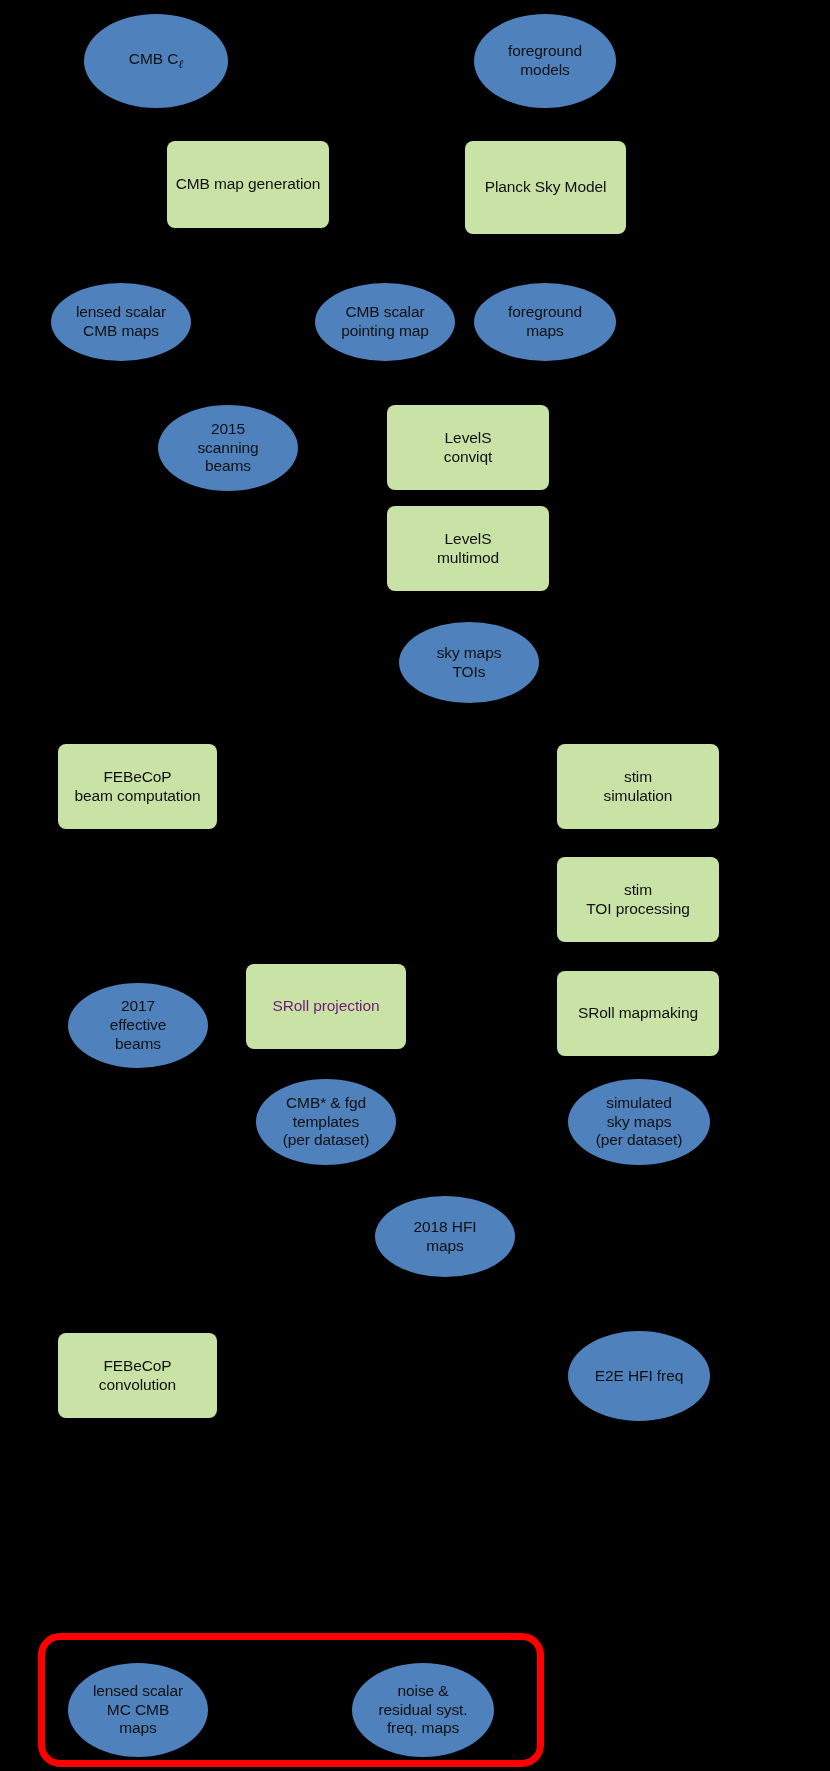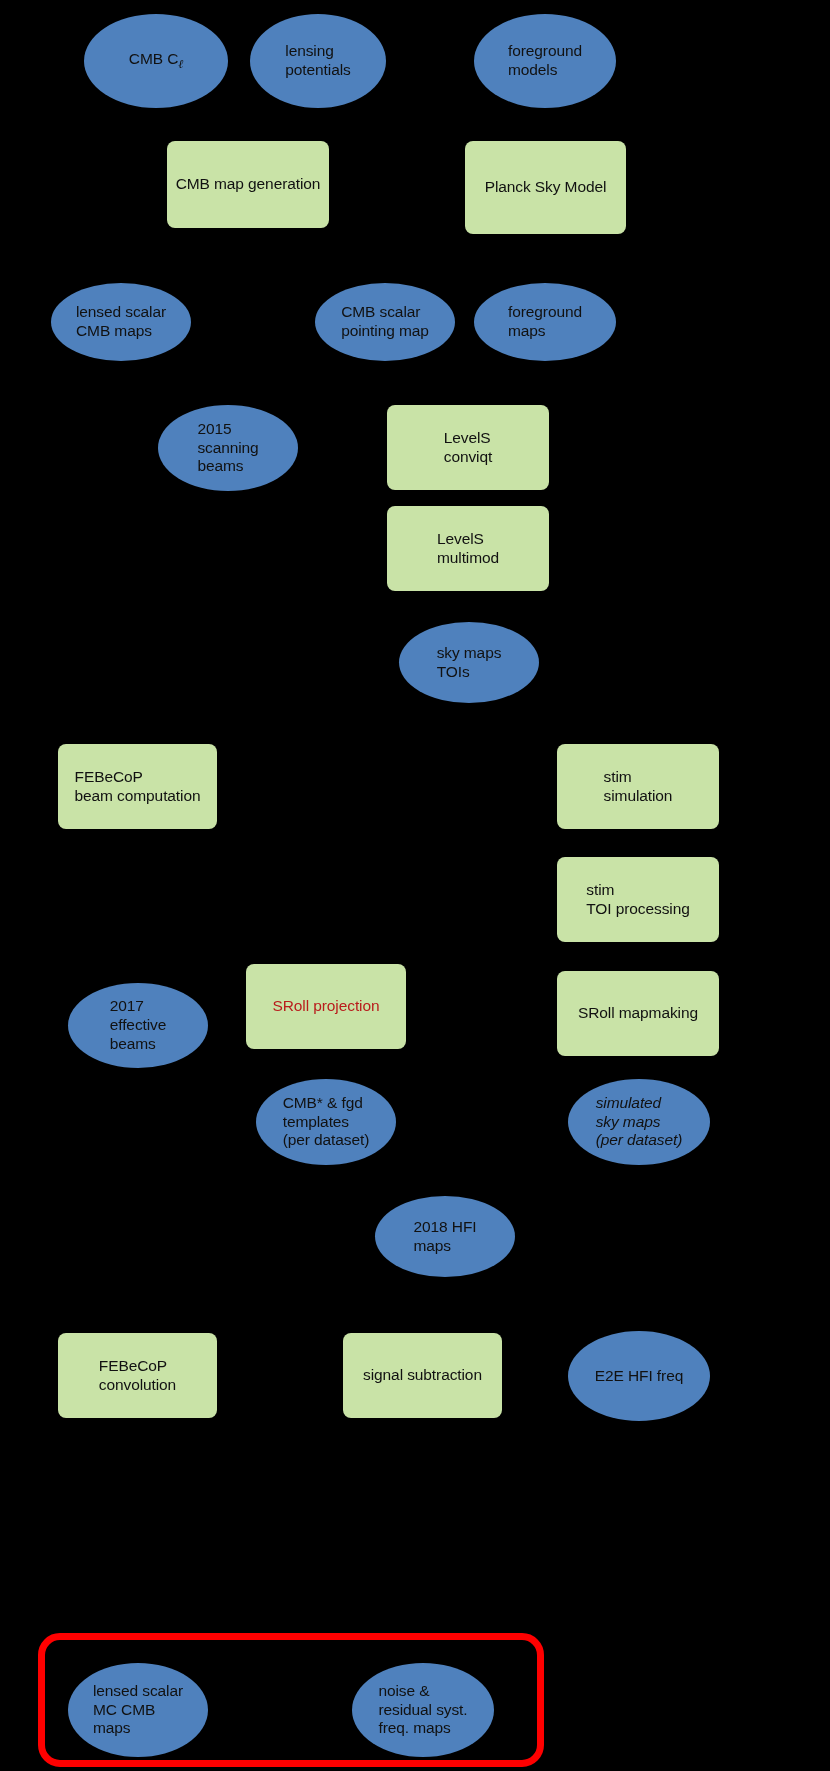--- a/index.html
+++ b/index.html
@@ -14,20 +14,21 @@
     background: #000000;
     overflow: hidden;
     font-family: "Liberation Sans", sans-serif;
   }
   .node {
     position: absolute;
     box-sizing: border-box;
     display: flex;
     align-items: center;
     justify-content: center;
+    text-align: center;
     color: #111111;
     font-size: 15.5px;
     line-height: 1.22;
     letter-spacing: -0.1px;
     white-space: pre-line;
     padding: 2px 4px;
   }
   .ellipse {
     background: #4F81BD;
     border-radius: 50%;
@@ -49,22 +50,20 @@
     font-style: italic;
     font-family: "Liberation Serif", serif;
   }
 </style>
 </head>
 <body>
 
 <div id="canvas">
     <div class="highlight-box" style="left: 38px; top: 1633px; width: 506px; height: 134px; border-color: rgb(255, 0, 0);"></div>
     <div class="node ellipse" style="left: 84px; top: 14px; width: 144px; height: 94px; background: rgb(79, 129, 189); color: rgb(17, 17, 17);"><span>CMB C<span class="sub">ℓ</span></span></div>
-    <div class="node ellipse" style="left: 250px; top: 14px; width: 136px; height: 94px; background: rgb(79, 129, 189); color: rgb(17, 17, 17);"><span>lensing
-potentials</span></div>
     <div class="node ellipse" style="left: 474px; top: 14px; width: 142px; height: 94px; background: rgb(79, 129, 189); color: rgb(17, 17, 17);"><span>foreground
 models</span></div>
     <div class="node rect" style="left: 167px; top: 141px; width: 162px; height: 87px; background: rgb(201, 227, 167); color: rgb(17, 17, 17);"><span>CMB map generation</span></div>
     <div class="node rect" style="left: 465px; top: 141px; width: 161px; height: 93px; background: rgb(201, 227, 167); color: rgb(17, 17, 17);"><span>Planck Sky Model</span></div>
     <div class="node ellipse" style="left: 51px; top: 283px; width: 140px; height: 78px; background: rgb(79, 129, 189); color: rgb(17, 17, 17);"><span>lensed scalar
 CMB maps</span></div>
     <div class="node ellipse" style="left: 315px; top: 283px; width: 140px; height: 78px; background: rgb(79, 129, 189); color: rgb(17, 17, 17);"><span>CMB scalar
 pointing map</span></div>
     <div class="node ellipse" style="left: 474px; top: 283px; width: 142px; height: 78px; background: rgb(79, 129, 189); color: rgb(17, 17, 17);"><span>foreground
 maps</span></div>
@@ -79,33 +78,32 @@
 TOIs</span></div>
     <div class="node rect" style="left: 58px; top: 744px; width: 159px; height: 85px; background: rgb(201, 227, 167); color: rgb(17, 17, 17);"><span>FEBeCoP
 beam computation</span></div>
     <div class="node rect" style="left: 557px; top: 744px; width: 162px; height: 85px; background: rgb(201, 227, 167); color: rgb(17, 17, 17);"><span>stim
 simulation</span></div>
     <div class="node rect" style="left: 557px; top: 857px; width: 162px; height: 85px; background: rgb(201, 227, 167); color: rgb(17, 17, 17);"><span>stim
 TOI processing</span></div>
     <div class="node ellipse" style="left: 68px; top: 983px; width: 140px; height: 85px; background: rgb(79, 129, 189); color: rgb(17, 17, 17);"><span>2017
 effective
 beams</span></div>
-    <div class="node rect" style="left: 246px; top: 964px; width: 160px; height: 85px; background: rgb(201, 227, 167); color: #b91c1c;"><span>SRoll projection</span></div>
+    <div class="node rect" style="left: 246px; top: 964px; width: 160px; height: 85px; background: rgb(201, 227, 167); color: #701a75;"><span>SRoll projection</span></div>
     <div class="node rect" style="left: 557px; top: 971px; width: 162px; height: 85px; background: rgb(201, 227, 167); color: rgb(17, 17, 17);"><span>SRoll mapmaking</span></div>
     <div class="node ellipse" style="left: 256px; top: 1079px; width: 140px; height: 86px; background: rgb(79, 129, 189); color: rgb(17, 17, 17);"><span>CMB* &amp; fgd
 templates
 (per dataset)</span></div>
-    <div class="node ellipse" style="left: 568px; top: 1079px; width: 142px; height: 86px; background: rgb(79, 129, 189); color: rgb(17, 17, 17); font-style: italic;"><span>simulated
+    <div class="node ellipse" style="left: 568px; top: 1079px; width: 142px; height: 86px; background: rgb(79, 129, 189); color: rgb(17, 17, 17);"><span>simulated
 sky maps
 (per dataset)</span></div>
     <div class="node ellipse" style="left: 375px; top: 1196px; width: 140px; height: 81px; background: rgb(79, 129, 189); color: rgb(17, 17, 17);"><span>2018 HFI
 maps</span></div>
     <div class="node rect" style="left: 58px; top: 1333px; width: 159px; height: 85px; background: rgb(201, 227, 167); color: rgb(17, 17, 17);"><span>FEBeCoP
 convolution</span></div>
-    <div class="node rect" style="left: 343px; top: 1333px; width: 159px; height: 85px; background: rgb(201, 227, 167); color: rgb(17, 17, 17);"><span>signal subtraction</span></div>
     <div class="node ellipse" style="left: 568px; top: 1331px; width: 142px; height: 90px; background: rgb(79, 129, 189); color: rgb(17, 17, 17);"><span>E2E HFI freq</span></div>
     <div class="node ellipse" style="left: 68px; top: 1663px; width: 140px; height: 94px; background: rgb(79, 129, 189); color: rgb(17, 17, 17);"><span>lensed scalar
 MC CMB
 maps</span></div>
     <div class="node ellipse" style="left: 352px; top: 1663px; width: 142px; height: 94px; background: rgb(79, 129, 189); color: rgb(17, 17, 17);"><span>noise &amp;
 residual syst.
 freq.  maps</span></div>
   </div>
 
 </body></html>

